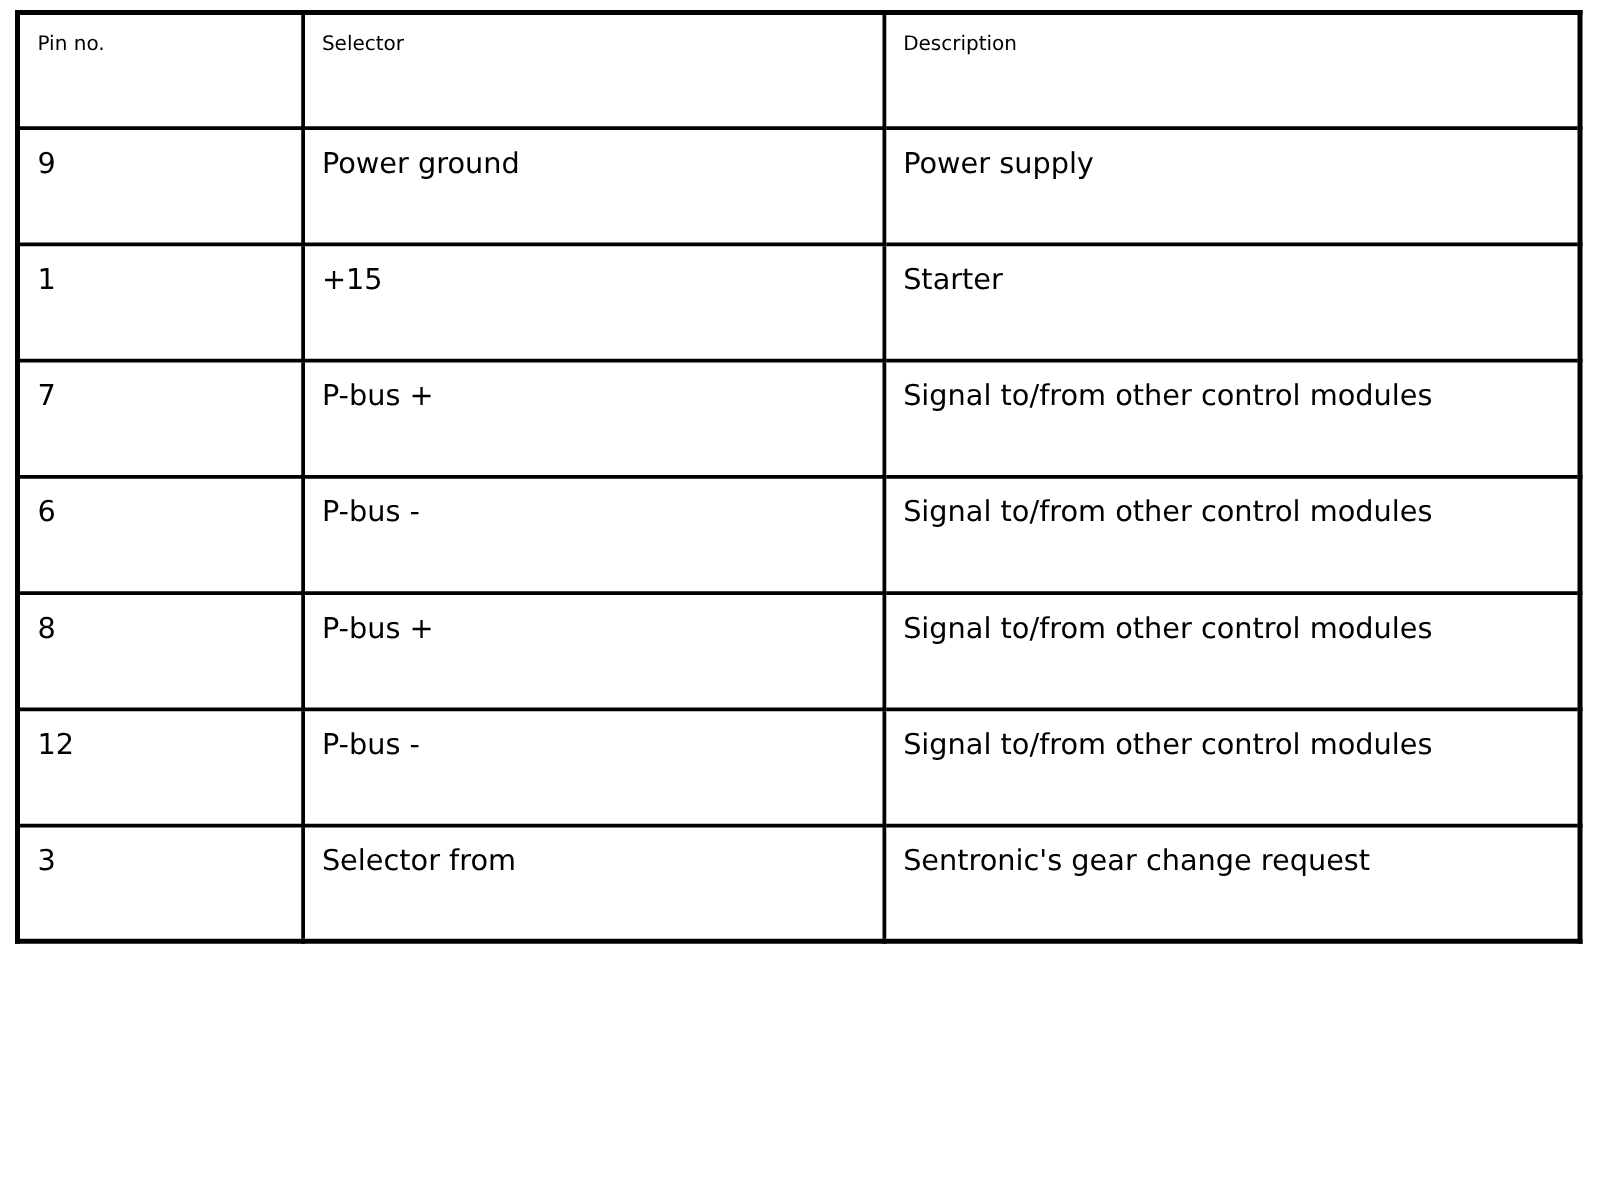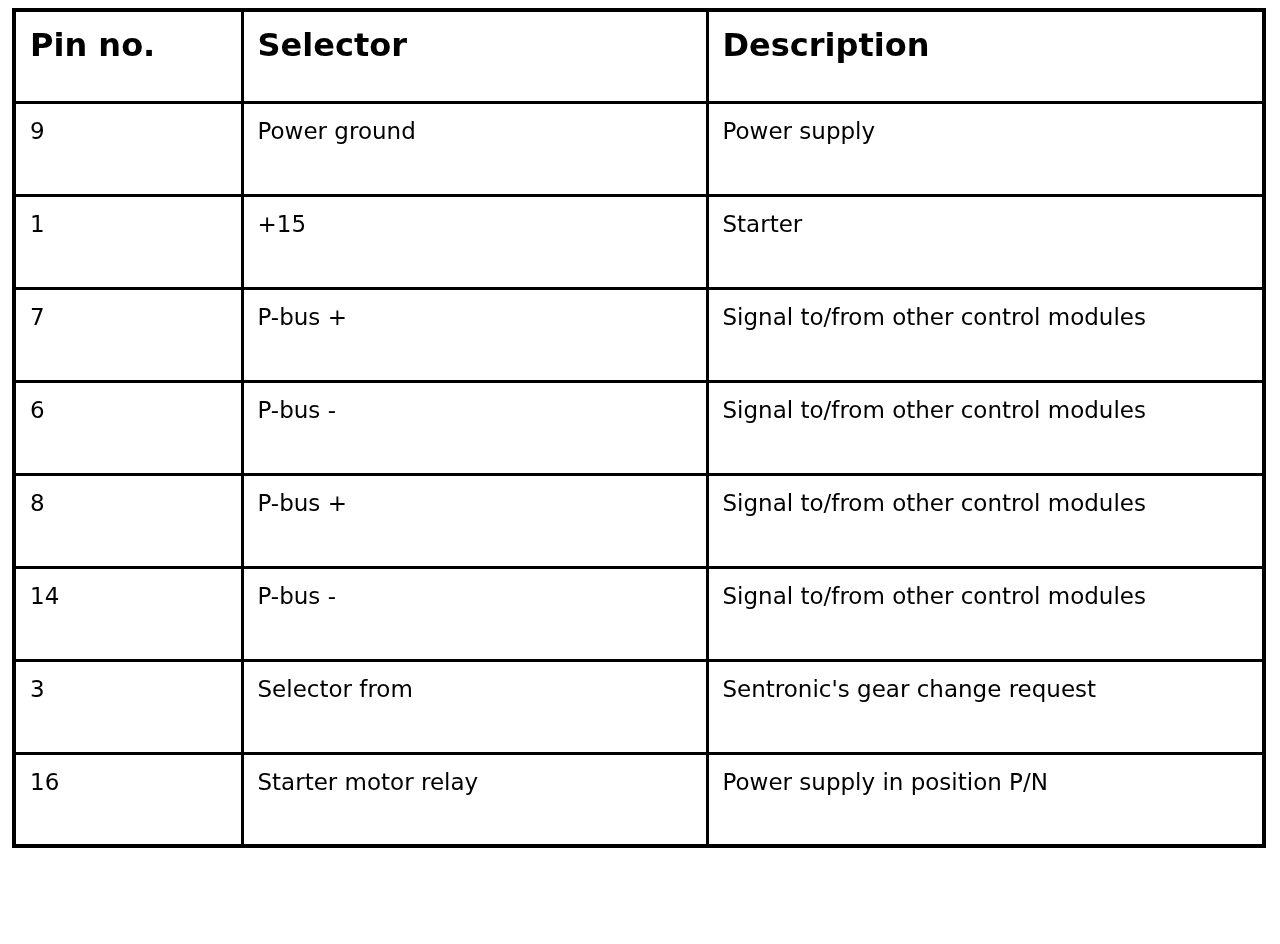--- a/index.html
+++ b/index.html
@@ -36,22 +36,22 @@
     text-align: left;
     padding: 12px 12px 0 14px;
     font-size: 23px;
     line-height: 1.35;
     overflow: hidden;
     white-space: nowrap;
   }
   table.pin-table thead tr { height: 92px; }
   table.pin-table tbody tr { height: 93px; }
   table.pin-table th {
-    font-weight: bold;
-    font-size: 32px;
+    font-weight: normal;
+    font-size: 16px;
   }
 </style>
 </head>
 <body>
 
 <div class="page">
   <table class="pin-table">
     <colgroup>
       <col class="col-pin">
       <col class="col-interface">
@@ -84,29 +84,24 @@
         <td>6</td>
         <td>P-bus -</td>
         <td>Signal to/from other control modules</td>
       </tr>
       <tr>
         <td>8</td>
         <td>P-bus +</td>
         <td>Signal to/from other control modules</td>
       </tr>
       <tr>
-        <td>14</td>
+        <td>12</td>
         <td>P-bus -</td>
         <td>Signal to/from other control modules</td>
       </tr>
       <tr>
         <td>3</td>
         <td>Selector from</td>
         <td>Sentronic's gear change request</td>
       </tr>
-      <tr>
-        <td>16</td>
-        <td>Starter motor relay</td>
-        <td>Power supply in position P/N</td>
-      </tr>
     </tbody>
   </table>
 </div>
 
 </body></html>

